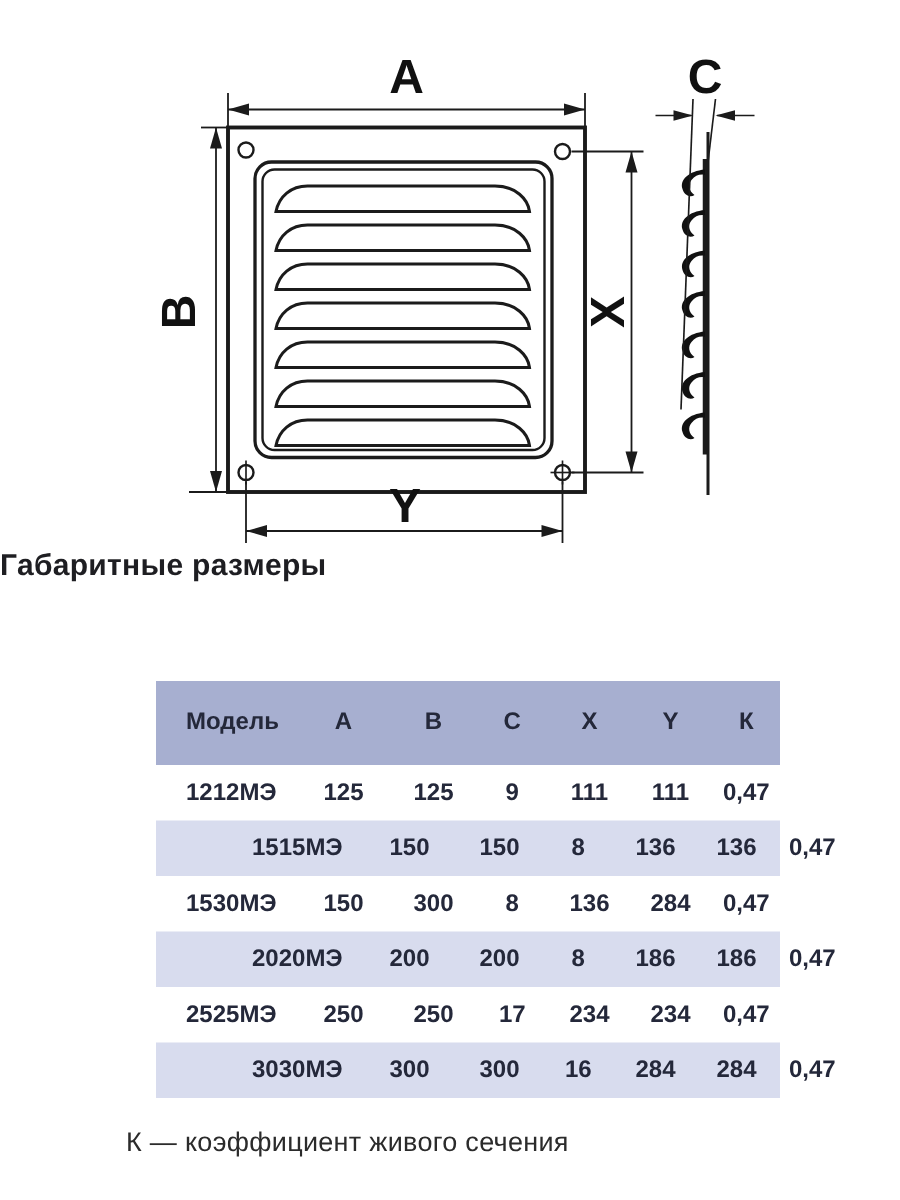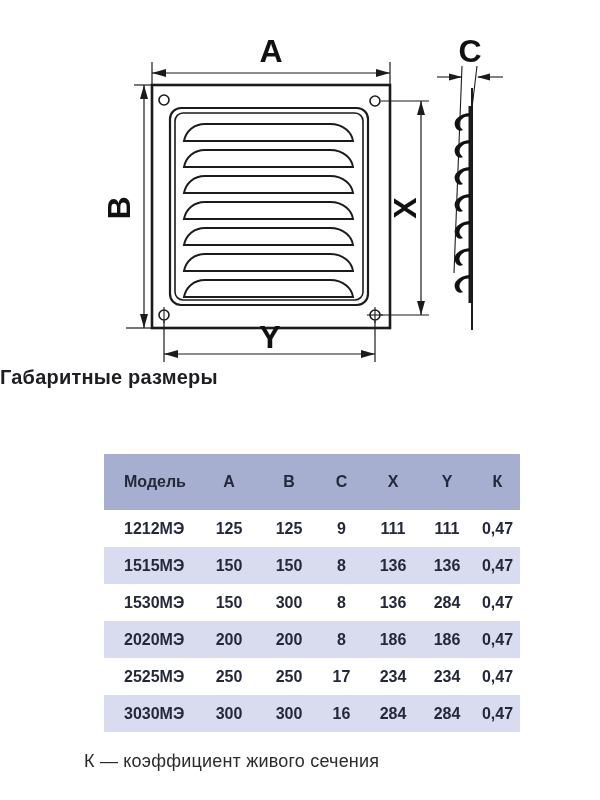--- a/index.html
+++ b/index.html
@@ -32,21 +32,21 @@
     grid-template-columns:92px 66px 54px 51px 52px 56px 45px;
     align-items:center;
     height:37px;
     background:#ffffff;
   }
   .trow.head{
     height:56px;
     background:var(--header-bg);
     font-weight:600;
   }
-  .trow.alt{background:var(--row-alt-bg);}
+  .trow.alt{background:var(--row-alt-bg);padding-left:44px;}
   .cell{text-align:center;white-space:nowrap;}
   .cell.model{text-align:left;padding-left:20px;}
 
   .footnote{
     position:absolute;left:84px;top:751px;width:480px;
     font-size:18px;font-weight:400;color:#2b2b2b;
     letter-spacing:.2px;
   }
 </style>
 </head>

